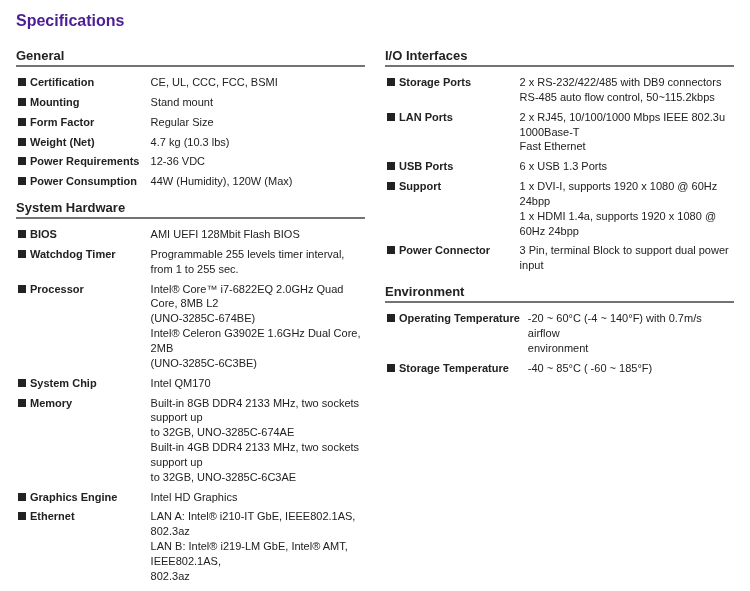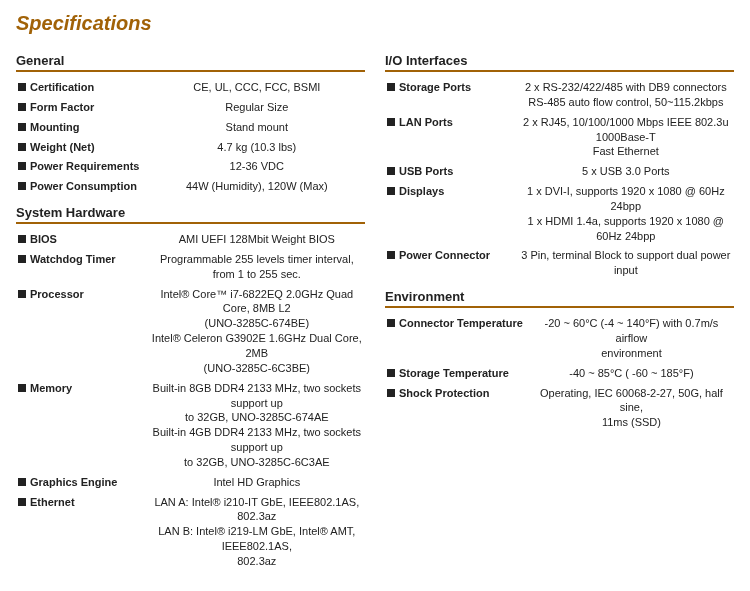--- a/index.html
+++ b/index.html
@@ -8,48 +8,46 @@
       font-size: 11px;
       color: #222;
       background: #fff;
       width: 750px;
       min-height: 591px;
     }
     .page-wrapper {
       padding: 12px 16px 0 16px;
     }
     h1.specs-title {
-      font-size: 20px;
+      font-size: 16px;
       font-weight: bold;
-      color: #a16207;
-      font-style: italic;
+      color: #4c1d95;
       margin-bottom: 10px;
     }
     .columns {
       display: flex;
       gap: 20px;
     }
     .col-left {
       flex: 1 1 48%;
     }
     .col-right {
       flex: 1 1 48%;
     }
     .section-title {
       font-size: 13px;
       font-weight: bold;
-      border-bottom: 2px solid #a16207;
+      border-bottom: 2px solid #737373;
       padding-bottom: 2px;
       margin-bottom: 6px;
       margin-top: 8px;
     }
     .spec-table {
       width: 100%;
       border-collapse: collapse;
-      text-align: center;
     }
     .spec-table tr td {
       vertical-align: top;
       padding: 2px 2px 3px 2px;
       line-height: 1.35;
     }
     .spec-table tr td:first-child {
       font-weight: bold;
       width: 38%;
       padding-right: 6px;
@@ -91,38 +89,38 @@
                   <span class="bullet"></span>
                   <span>Certification</span>
                 </div>
               </td>
               <td>CE, UL, CCC, FCC, BSMI</td>
             </tr>
             <tr>
               <td>
                 <div class="label-cell">
                   <span class="bullet"></span>
+                  <span>Mounting</span>
+                </div>
+              </td>
+              <td>Stand mount</td>
+            </tr>
+            <tr>
+              <td>
+                <div class="label-cell">
+                  <span class="bullet"></span>
                   <span>Form Factor</span>
                 </div>
               </td>
               <td>Regular Size</td>
             </tr>
             <tr>
               <td>
                 <div class="label-cell">
                   <span class="bullet"></span>
-                  <span>Mounting</span>
-                </div>
-              </td>
-              <td>Stand mount</td>
-            </tr>
-            <tr>
-              <td>
-                <div class="label-cell">
-                  <span class="bullet"></span>
                   <span>Weight (Net)</span>
                 </div>
               </td>
               <td>4.7 kg (10.3 lbs)</td>
             </tr>
             <tr>
               <td>
                 <div class="label-cell">
                   <span class="bullet"></span>
                   <span>Power Requirements</span>
@@ -145,21 +143,21 @@
       <div class="section-title">System Hardware</div>
       <table class="spec-table">
         <tbody id="system-body">
             <tr>
               <td>
                 <div class="label-cell">
                   <span class="bullet"></span>
                   <span>BIOS</span>
                 </div>
               </td>
-              <td>AMI UEFI 128Mbit Weight BIOS</td>
+              <td>AMI UEFI 128Mbit Flash BIOS</td>
             </tr>
             <tr>
               <td>
                 <div class="label-cell">
                   <span class="bullet"></span>
                   <span>Watchdog Timer</span>
                 </div>
               </td>
               <td>Programmable 255 levels timer interval,<br>from 1 to 255 sec.</td>
             </tr>
@@ -169,20 +167,29 @@
                   <span class="bullet"></span>
                   <span>Processor</span>
                 </div>
               </td>
               <td>Intel® Core™ i7-6822EQ 2.0GHz Quad Core, 8MB L2<br>(UNO-3285C-674BE)<br>Intel® Celeron G3902E 1.6GHz Dual Core, 2MB<br>(UNO-3285C-6C3BE)</td>
             </tr>
             <tr>
               <td>
                 <div class="label-cell">
                   <span class="bullet"></span>
+                  <span>System Chip</span>
+                </div>
+              </td>
+              <td>Intel QM170</td>
+            </tr>
+            <tr>
+              <td>
+                <div class="label-cell">
+                  <span class="bullet"></span>
                   <span>Memory</span>
                 </div>
               </td>
               <td>Built-in 8GB DDR4 2133 MHz, two sockets support up<br>to 32GB, UNO-3285C-674AE<br>Built-in 4GB DDR4 2133 MHz, two sockets support up<br>to 32GB, UNO-3285C-6C3AE</td>
             </tr>
             <tr>
               <td>
                 <div class="label-cell">
                   <span class="bullet"></span>
                   <span>Graphics Engine</span>
@@ -227,27 +234,27 @@
               </td>
               <td>2 x RJ45, 10/100/1000 Mbps IEEE 802.3u 1000Base-T<br>Fast Ethernet</td>
             </tr>
             <tr>
               <td>
                 <div class="label-cell">
                   <span class="bullet"></span>
                   <span>USB Ports</span>
                 </div>
               </td>
-              <td>5 x USB 3.0 Ports</td>
-            </tr>
-            <tr>
-              <td>
-                <div class="label-cell">
-                  <span class="bullet"></span>
-                  <span>Displays</span>
+              <td>6 x USB 1.3 Ports</td>
+            </tr>
+            <tr>
+              <td>
+                <div class="label-cell">
+                  <span class="bullet"></span>
+                  <span>Support</span>
                 </div>
               </td>
               <td>1 x DVI-I, supports 1920 x 1080 @ 60Hz 24bpp<br>1 x HDMI 1.4a, supports 1920 x 1080 @ 60Hz 24bpp</td>
             </tr>
             <tr>
               <td>
                 <div class="label-cell">
                   <span class="bullet"></span>
                   <span>Power Connector</span>
                 </div>
@@ -257,41 +264,32 @@
           </tbody>
       </table>
 
       <div class="section-title">Environment</div>
       <table class="spec-table">
         <tbody id="env-body">
             <tr>
               <td>
                 <div class="label-cell">
                   <span class="bullet"></span>
-                  <span>Connector Temperature</span>
+                  <span>Operating Temperature</span>
                 </div>
               </td>
               <td>-20 ~ 60°C (-4 ~ 140°F) with 0.7m/s airflow<br>environment</td>
             </tr>
             <tr>
               <td>
                 <div class="label-cell">
                   <span class="bullet"></span>
                   <span>Storage Temperature</span>
                 </div>
               </td>
               <td>-40 ~ 85°C ( -60 ~ 185°F)</td>
-            </tr>
-            <tr>
-              <td>
-                <div class="label-cell">
-                  <span class="bullet"></span>
-                  <span>Shock Protection</span>
-                </div>
-              </td>
-              <td>Operating, IEC 60068-2-27, 50G, half sine,<br>11ms (SSD)</td>
             </tr>
           </tbody>
       </table>
 
     </div>
   </div>
 </div>
 
 </body></html>

